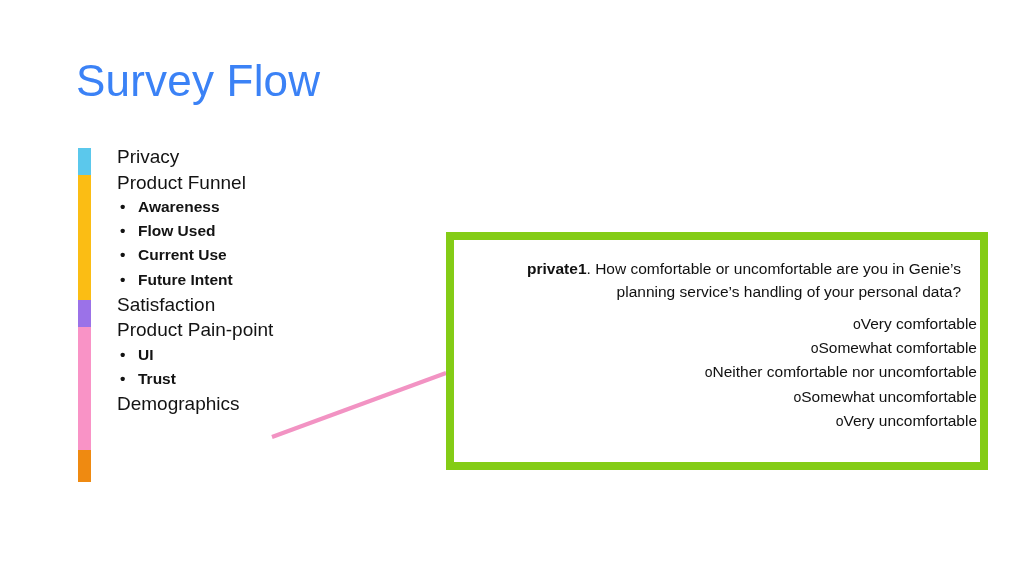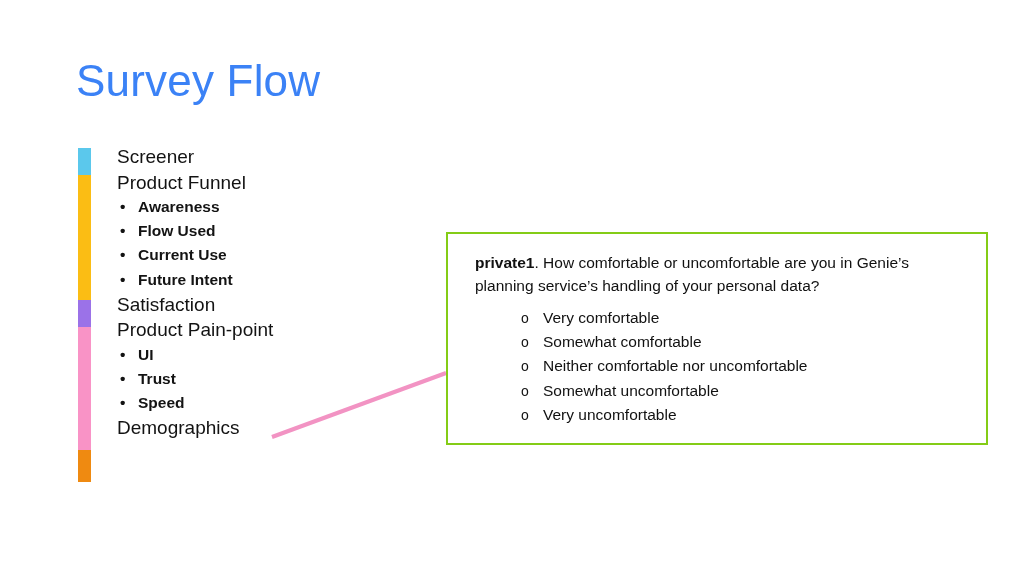--- a/index.html
+++ b/index.html
@@ -94,24 +94,25 @@
     height: 576px;
     pointer-events: none;
   }
 
   
   .callout {
     position: absolute;
     left: 446px;
     top: 232px;
     width: 542px;
-    height: 213px;
+    height: 238px;
     box-sizing: border-box;
-    border: 2px solid #84cc16;
+    border: 8px solid #84cc16;
     background: #ffffff;
+    text-align: right;
   }
 
   .callout-question {
     position: absolute;
     left: 27px;
     top: 18px;
     width: 480px;
     font-size: 15.5px;
     line-height: 22.5px;
     color: #111111;
@@ -149,31 +150,30 @@
 
   <div class="flow">
     <div class="color-rail" id="color-rail">
         <span class="rail-seg" style="background: rgb(91, 200, 236); height: 27px;"></span>
         <span class="rail-seg" style="background: rgb(251, 189, 20); height: 125px;"></span>
         <span class="rail-seg" style="background: rgb(155, 114, 232); height: 27px;"></span>
         <span class="rail-seg" style="background: rgb(249, 147, 198); height: 123px;"></span>
         <span class="rail-seg" style="background: rgb(239, 138, 17); height: 32px;"></span>
       </div>
     <div class="flow-list" id="flow-list">
-        <div class="flow-row section"><span>Screener</span></div>
+        <div class="flow-row section"><span>Privacy</span></div>
         <div class="flow-row section"><span>Product Funnel</span></div>
         <div class="flow-row bullet"><span class="bullet-dot">•</span><span>Awareness</span></div>
         <div class="flow-row bullet"><span class="bullet-dot">•</span><span>Flow Used</span></div>
         <div class="flow-row bullet"><span class="bullet-dot">•</span><span>Current Use</span></div>
         <div class="flow-row bullet"><span class="bullet-dot">•</span><span>Future Intent</span></div>
         <div class="flow-row section"><span>Satisfaction</span></div>
         <div class="flow-row section"><span>Product Pain-point</span></div>
         <div class="flow-row bullet"><span class="bullet-dot">•</span><span>UI</span></div>
         <div class="flow-row bullet"><span class="bullet-dot">•</span><span>Trust</span></div>
-        <div class="flow-row bullet"><span class="bullet-dot">•</span><span>Speed</span></div>
         <div class="flow-row section"><span>Demographics</span></div>
       </div>
   </div>
 
   <svg class="connector" id="connector-svg" viewBox="0 0 1024 576" width="1024" height="576">
       <line x1="272" y1="437" x2="446" y2="373" stroke="#F293C3" stroke-width="4" stroke-linecap="butt"></line>
     </svg>
 
   <div class="callout">
     <div class="callout-question">

